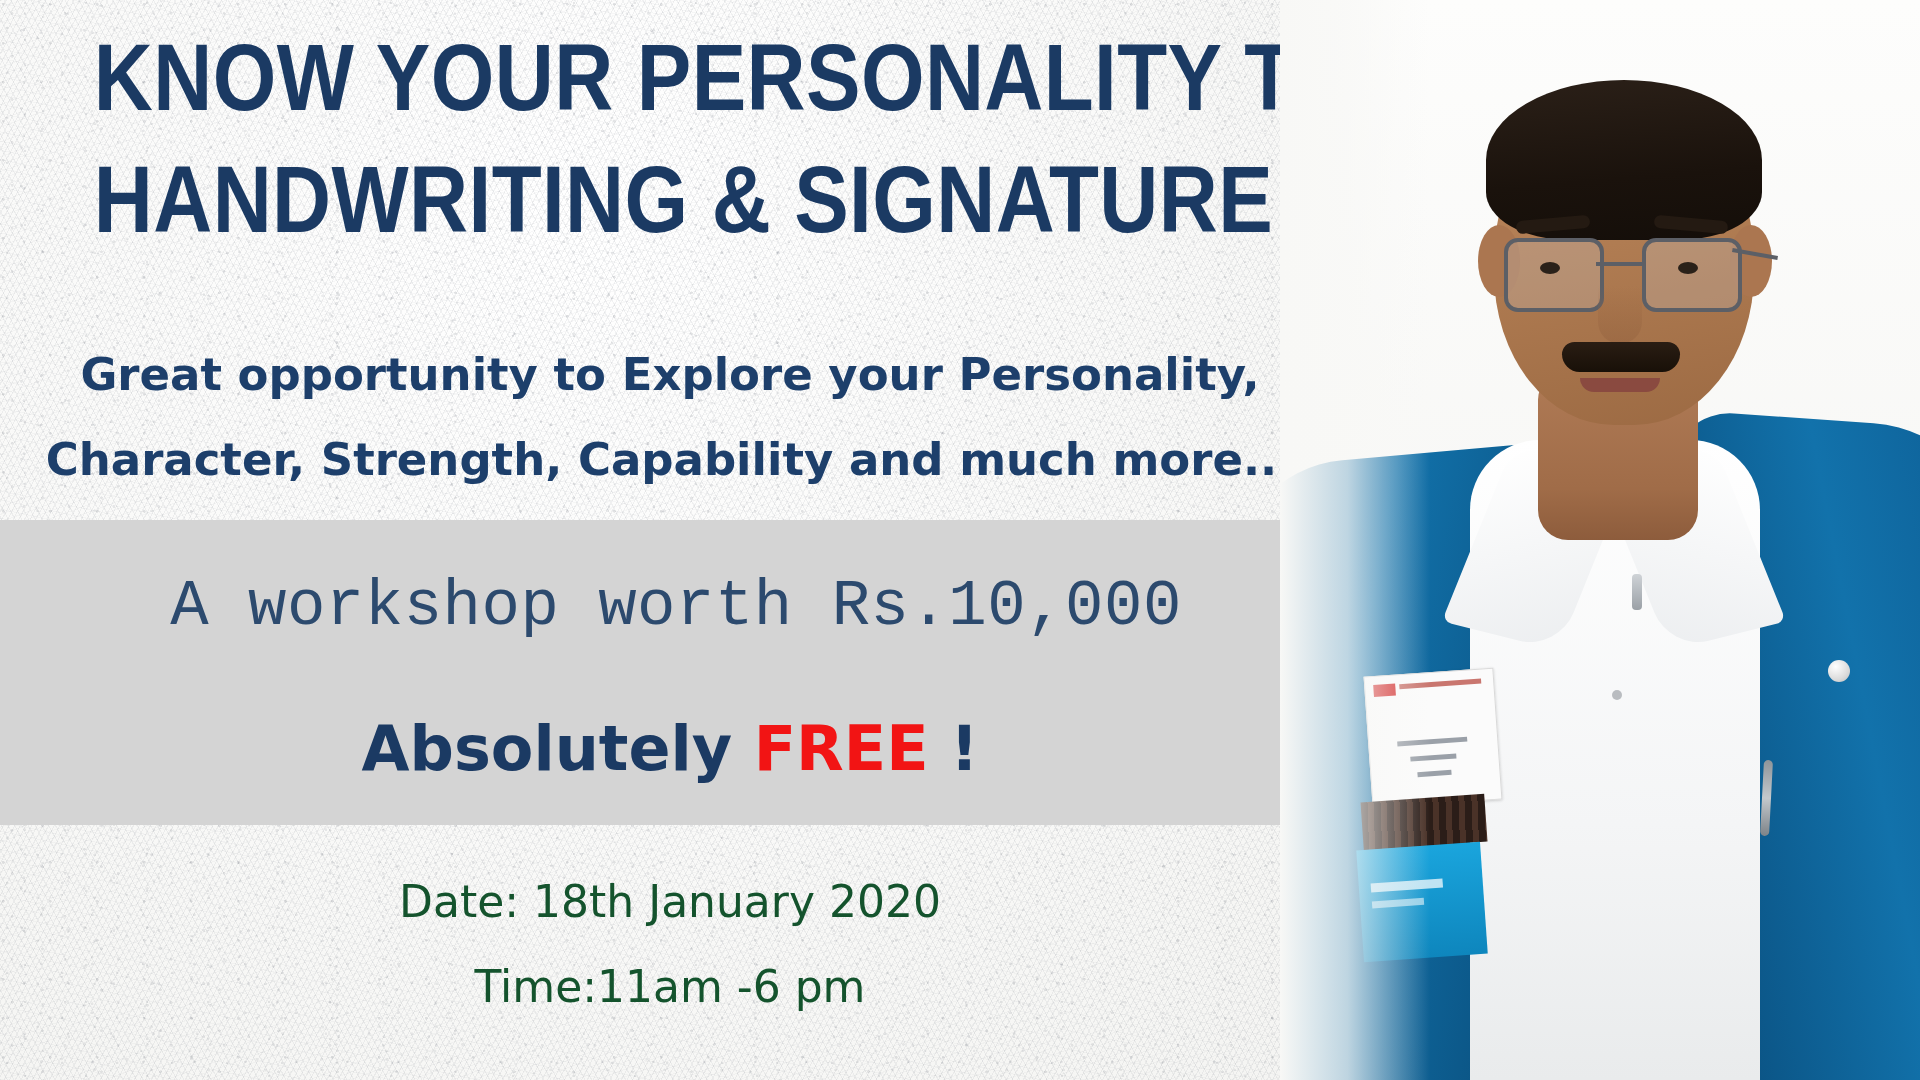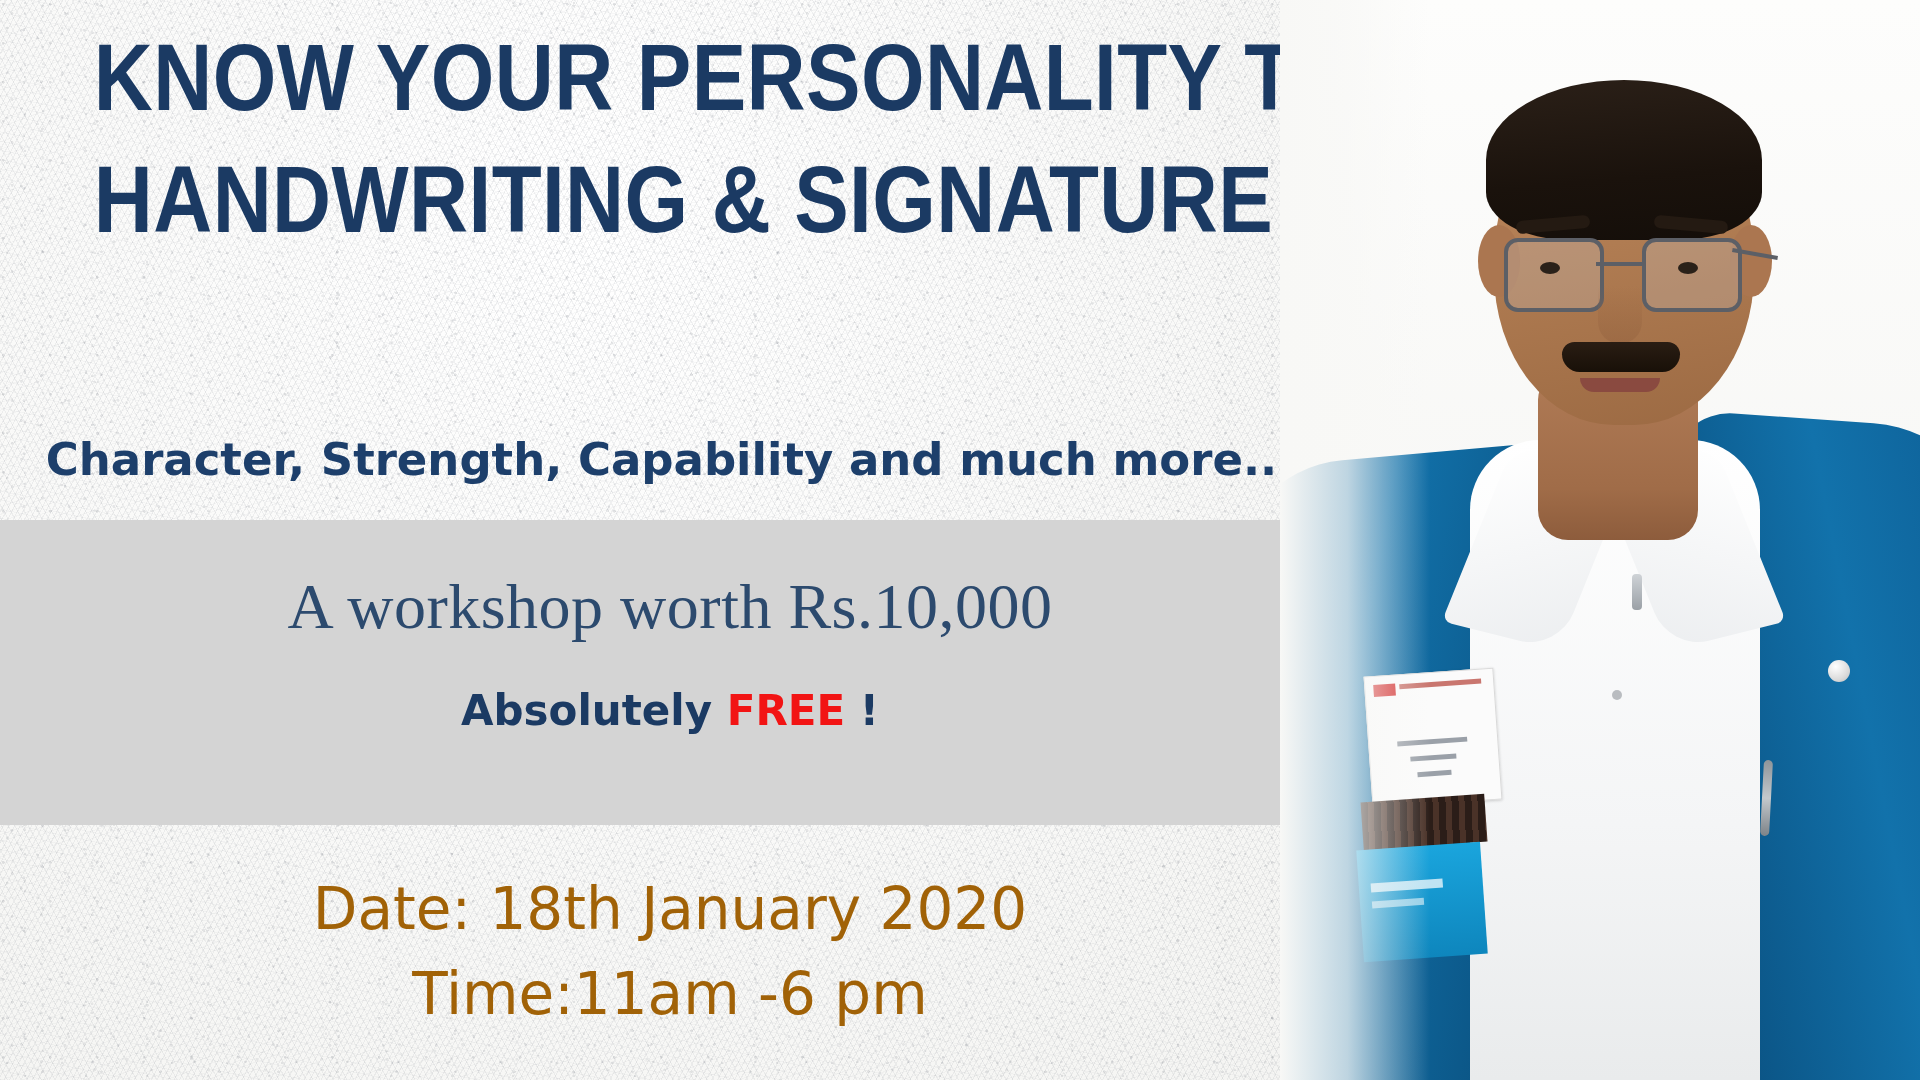--- a/index.html
+++ b/index.html
@@ -111,50 +111,51 @@
   }
   #subtitle-line-1 { top: 352px; }
   #subtitle-line-2 { top: 437px; }
 
   #workshop-line {
     position: absolute;
     left: 0;
     top: 575px;
     width: 1340px;
     color: #2c4a6e;
-    font-family: Liberation Serif, serif;
+    font-family: Liberation Mono, monospace;
     font-weight: 300;
     font-size: 64px;
     letter-spacing: 0.5px;
     line-height: 1;
     white-space: nowrap;
+    padding-left: 6px;
   }
 
   #free-line {
     position: absolute;
     left: 0;
-    top: 690px;
+    top: 718px;
     width: 1340px;
     font-family: "DejaVu Sans", sans-serif;
     font-weight: 700;
-    font-size: 42px;
+    font-size: 62px;
     line-height: 1;
     white-space: nowrap;
   }
   #free-line .navy { color: #1b3a63; }
   #free-line .red  { color: #f21414; }
 
   .datetime {
     position: absolute;
     left: 0;
     width: 1340px;
-    color: #a16207;
+    color: #14532d;
     font-family: "DejaVu Sans", sans-serif;
     font-weight: 400;
-    font-size: 58px;
+    font-size: 44px;
     line-height: 1;
     white-space: nowrap;
     text-align: center;
   }
   #date-line { top: 880px; }
   #time-line { top: 965px; }
 
   
   #speaker-photo {
     position: absolute;
@@ -470,20 +471,21 @@
   <div id="paper-grain"></div>
 
   <div id="grey-band"></div>
 
   <div id="content">
 
     <div class="headline" id="headline-line-1">KNOW YOUR PERSONALITY THROUGH</div>
 
     <div class="headline" id="headline-line-2">HANDWRITING &amp; SIGNATURE !</div>
 
+    <div class="subtitle" id="subtitle-line-1">Great opportunity to Explore your Personality,</div>
 
     <div class="subtitle" id="subtitle-line-2">Character, Strength, Capability and much more...</div>
 
     <div id="workshop-line">A workshop worth Rs.10,000</div>
 
     <div id="free-line">
       <span class="navy">Absolutely </span><span class="red">FREE</span><span class="navy"> !</span>
     </div>
 
     <div class="datetime" id="date-line">Date: 18th January 2020</div>

